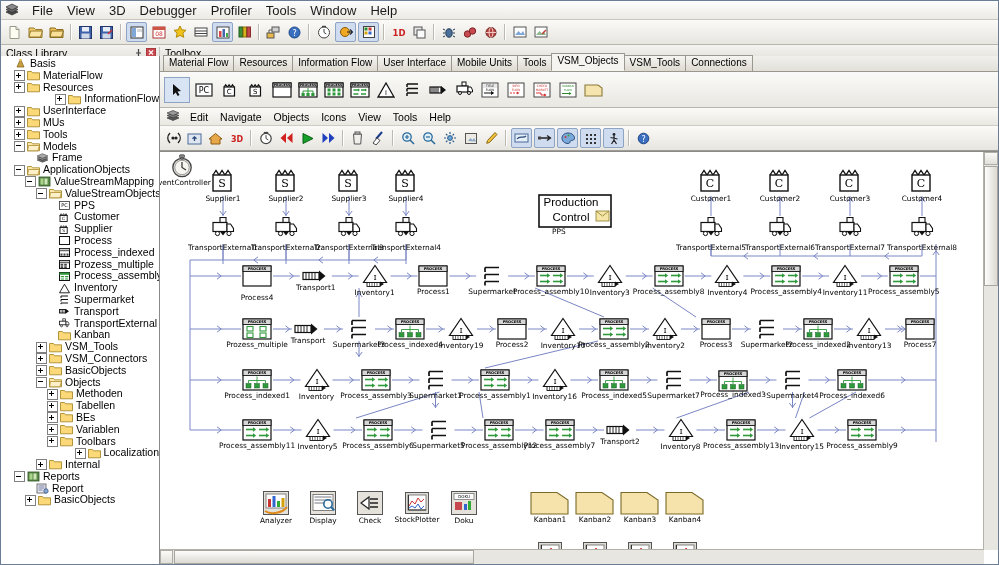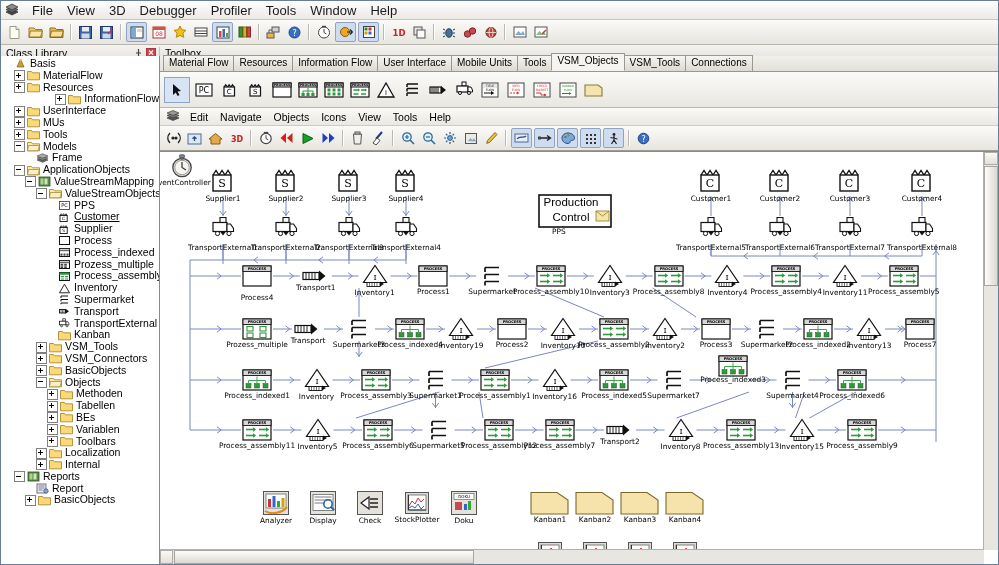--- a/index.html
+++ b/index.html
@@ -402,21 +402,21 @@
             <span class="tlabel">ValueStreamObjects</span>
           </div>
           <div class="tnode" style="padding-left: 44px;">
             <span class="togspace"></span>
             <span class="fico"><svg width="13" height="11" viewBox="0 0 13 11">
                 <rect x="1.5" y="1.5" width="10" height="8" fill="#fff" stroke="#333" stroke-width="0.8"></rect>
                 <text x="6.5" y="7.3" font-size="5" text-anchor="middle" font-family="DejaVu Sans">PC</text>
               </svg></span>
             <span class="tlabel">PPS</span>
           </div>
-          <div class="tnode" style="padding-left: 44px; text-decoration: underline;">
+          <div class="tnode" style="padding-left: 44px;">
             <span class="togspace"></span>
             <span class="fico"><svg width="13" height="11" viewBox="0 0 13 11">
                 <path d="M2 3.5l1.2-1.8L4.4 3.5 5.6 1.7 6.8 3.5 8 1.7 9.2 3.5" fill="none" stroke="#111" stroke-width="0.8"></path>
                 <rect x="2" y="3.5" width="7.2" height="6" fill="#fff" stroke="#111" stroke-width="0.9"></rect>
                 <text x="5.6" y="8.3" font-size="4.4" text-anchor="middle" font-family="DejaVu Sans">C</text>
               </svg></span>
             <span class="tlabel">Customer</span>
           </div>
           <div class="tnode" style="padding-left: 44px;">
             <span class="togspace"></span>
@@ -576,21 +576,21 @@
               </svg></span>
             <span class="tlabel">Variablen</span>
           </div>
           <div class="tnode" style="padding-left: 44px;">
             <span class="tog plus"></span>
             <span class="fico"><svg width="13" height="11" viewBox="0 0 13 11">
                 <path d="M0.5 1.5h4l1 1.3h7v7h-12z" fill="#fbd978" stroke="#a07f1c" stroke-width="0.8"></path>
               </svg></span>
             <span class="tlabel">Toolbars</span>
           </div>
-          <div class="tnode" style="padding-left: 33px;">
+          <div class="tnode" style="padding-left: 33px; justify-content: flex-end;">
             <span class="tog plus"></span>
             <span class="fico"><svg width="13" height="11" viewBox="0 0 13 11">
                 <path d="M0.5 1.5h4l1 1.3h7v7h-12z" fill="#fbd978" stroke="#a07f1c" stroke-width="0.8"></path>
               </svg></span>
             <span class="tlabel">Localization</span>
           </div>
           <div class="tnode" style="padding-left: 33px;">
             <span class="tog plus"></span>
             <span class="fico"><svg width="13" height="11" viewBox="0 0 13 11">
                 <path d="M0.5 1.5h4l1 1.3h7v7h-12z" fill="#fbd978" stroke="#a07f1c" stroke-width="0.8"></path>
@@ -1752,21 +1752,21 @@
                 <span class="cap">Process_indexed5</span>
               </div>
               <div class="node" style="left: 502.5px; top: 217px; width: 22px; height: 22px;">
                 <svg width="22" height="22" viewBox="0 0 22 22">
                   <g stroke="#111" stroke-width="1.7" fill="none">
                     <path d="M4 2.5h14M4 2.5v4.5M4 9.5h14M4 9.5v4.5M4 16.5h14M4 16.5v4"></path>
                   </g>
                 </svg>
                 <span class="cap">Supermarket7</span>
               </div>
-              <div class="node" style="left: 558px; top: 203px; width: 30px; height: 20px;">
+              <div class="node" style="left: 558px; top: 218px; width: 30px; height: 20px;">
                 <svg width="30" height="22" viewBox="0 0 30 22">
                   <rect x="1" y="1" width="28" height="20" fill="#fff" stroke="#111" stroke-width="1.2"></rect>
                   <rect x="1" y="1" width="28" height="5.5" fill="#d6d6d6" stroke="#111" stroke-width="0.9"></rect>
                   <text x="15" y="5.2" font-size="3.6" text-anchor="middle" font-family="DejaVu Sans" font-weight="bold">PROCESS</text>
                   <path d="M15 7.5v4M6.5 11.5h17M6.5 11.5v2.5M15 11.5v2.5M23.5 11.5v2.5" stroke="#2f9a3c" stroke-width="0.9" fill="none"></path>
                   <g fill="#2f9a3c" stroke="#1a5c22" stroke-width="0.5">
                     <rect x="4" y="14.5" width="5" height="4.5"></rect>
                     <rect x="12.5" y="14.5" width="5" height="4.5"></rect>
                     <rect x="21" y="14.5" width="5" height="4.5"></rect>
                   </g>

